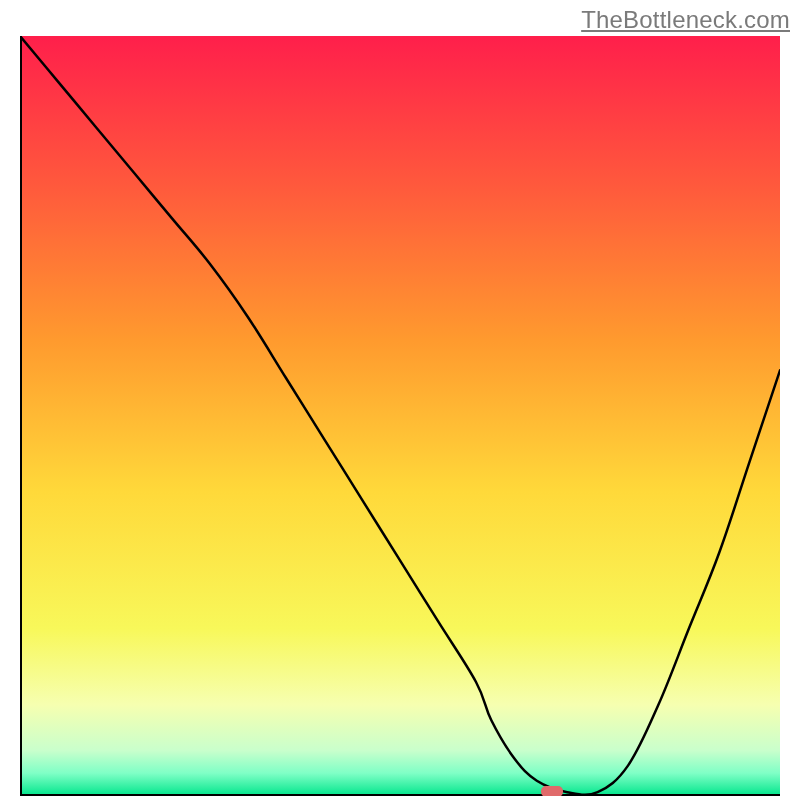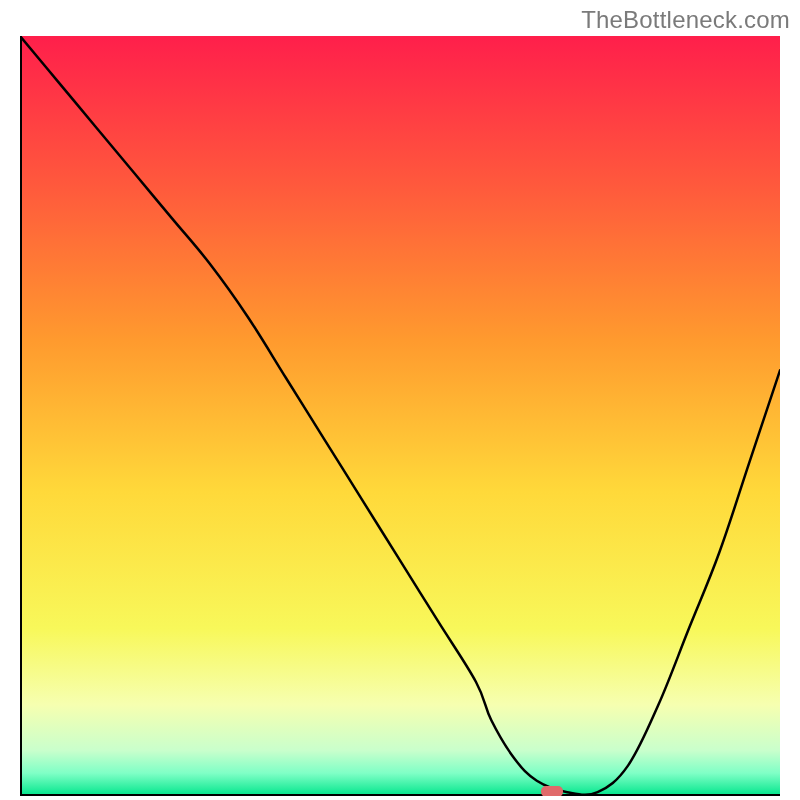--- a/index.html
+++ b/index.html
@@ -17,20 +17,21 @@
     height: 800px;
   }
   .watermark {
     position: absolute;
     top: 6px;
     right: 10px;
     font-size: 24px;
     color: #7a7a7a;
     font-weight: 500;
     letter-spacing: 0.2px;
+    text-decoration: underline;
   }
   .chart {
     position: absolute;
     left: 20px;
     top: 36px;
     width: 760px;
     height: 760px;
   }
   svg {
     display: block;

